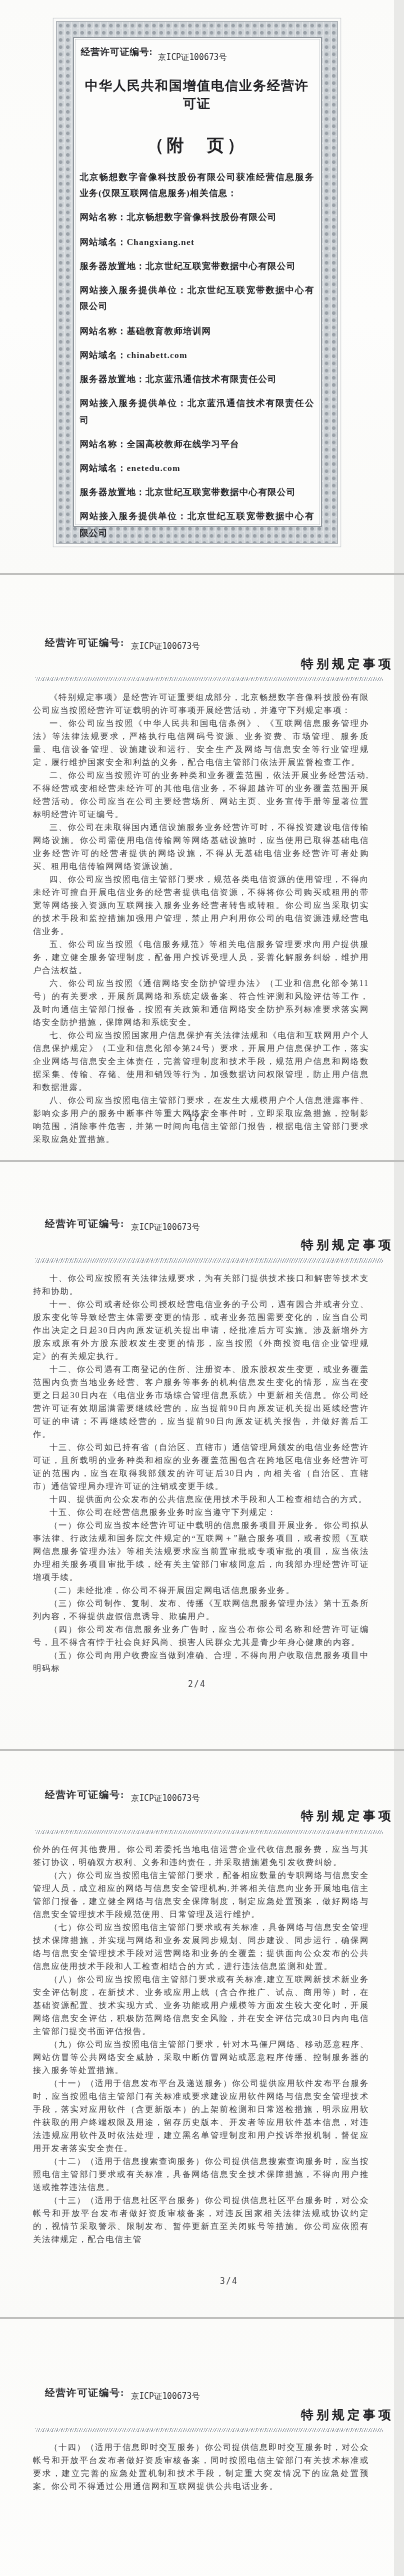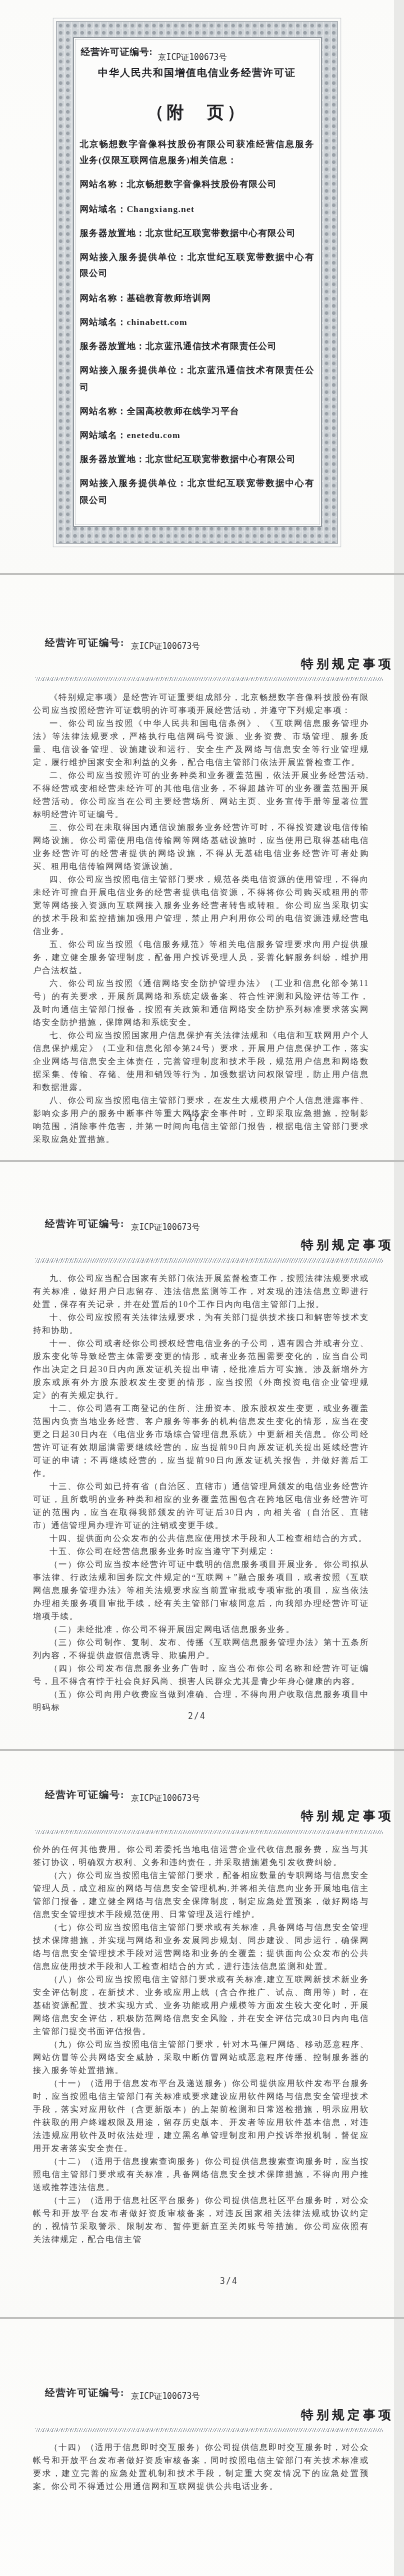--- a/index.html
+++ b/index.html
@@ -18,21 +18,21 @@
         repeating-linear-gradient(90deg,rgba(255,255,255,.28) 0 1px,rgba(0,0,0,0) 1px 7.2px);
       background-size:7.2px 7.2px,7.2px 7.2px,auto;
       border:0.5px solid #aeb3b8;
       box-shadow:0 0 0 2.6px #fbfbf9,0 0 0 3.1px #c4c8cc;}
   .cert-inner{background:#fcfcfb;border:0.5px solid #8f959b;box-shadow:inset 0 0 0 1px #fcfcfb,inset 0 0 0 1.5px #c7cbcf;
       padding:6.2px 6.2px 8.2px;height:490px;box-sizing:border-box;}
   .cert-head{margin:2.1px 0 0 1px;white-space:nowrap;}
   .cert-head .lbl{font-size:9.3px;font-weight:700;color:#26262a;letter-spacing:0.5px;}
   .cert-head .val{font-family:"DejaVu Sans Mono",monospace;font-size:8.2px;color:#26262a;
       display:inline-block;transform:translateY(4.6px);margin-left:3.1px;}
-  .cert-title{margin-top:7px;text-align:center;font-size:10px;font-weight:700;color:#222226;letter-spacing:1px;}
+  .cert-title{margin-top:18px;text-align:center;font-size:13px;font-weight:700;color:#222226;letter-spacing:1px;}
   .cert-sub{margin-top:21px;text-align:center;font-size:17px;font-weight:700;color:#222226;letter-spacing:3.1px;}
   .cert-body{margin-top:11.3px;}
   .cert-body p{margin:7.7px 0;line-height:16.5px;font-size:8.8px;letter-spacing:0.6px;
       font-weight:700;color:#26262a;text-align:justify;}
 
   
   .sp{box-sizing:border-box;}
   .sp-header{margin-left:45px;white-space:nowrap;}
   .sp-h-label{font-size:9.8px;font-weight:700;color:#2b2b2f;letter-spacing:1px;}
   .sp-h-value{font-family:"DejaVu Sans Mono",monospace;font-size:8.2px;color:#2b2b2f;
@@ -46,21 +46,21 @@
       text-align:justify;text-indent:2em;}
   .sp-body p.cont{text-indent:0;}
   .sp-footer{position:absolute;left:0;width:100%;text-align:center;
       font-family:"DejaVu Sans Mono",monospace;font-size:8.2px;color:#3a3a3e;letter-spacing:1px;}
 
   .page-sp1{height:585px;padding-top:62px;}
   .page-sp2{height:587px;padding-top:56px;}
   .page-sp3{height:566px;padding-top:38px;}
   .page-sp4{height:554px;padding-top:68px;}
   .page-sp1 .sp-footer{bottom:37px;}
-  .page-sp2 .sp-footer{bottom:28px;}
+  .page-sp2 .sp-footer{bottom:60px;}
   .page-sp3 .sp-footer{bottom:31px;padding-left:32px;}
 </style>
 </head>
 <body>
 
 <div class="stage">
 
   <div class="page page-cover">
     <div class="cert-frame">
       <div class="cert-inner">
@@ -115,21 +115,20 @@
   <div class="sep"></div>
 
   <div class="page sp page-sp2">
     <div class="sp-header">
       <span class="sp-h-label">经营许可证编号:</span>
       <span class="sp-h-value">京ICP证100673号</span>
     </div>
     <div class="sp-title">特别规定事项</div>
     <div class="squiggle"></div>
     <div class="sp-body">
-      <p>九、你公司应当配合国家有关部门依法开展监督检查工作，按照法律法规要求或有关标准，做好用户日志留存、违法信息监测等工作，对发现的违法信息立即进行处置，保存有关记录，并在处置后的10个工作日内向电信主管部门上报。</p>
       <p>十、你公司应按照有关法律法规要求，为有关部门提供技术接口和解密等技术支持和协助。</p>
       <p>十一、你公司或者经你公司授权经营电信业务的子公司，遇有因合并或者分立、股东变化等导致经营主体需要变更的情形，或者业务范围需要变化的，应当自公司作出决定之日起30日内向原发证机关提出申请，经批准后方可实施。涉及新增外方股东或原有外方股东股权发生变更的情形，应当按照《外商投资电信企业管理规定》的有关规定执行。</p>
       <p>十二、你公司遇有工商登记的住所、注册资本、股东股权发生变更，或业务覆盖范围内负责当地业务经营、客户服务等事务的机构信息发生变化的情形，应当在变更之日起30日内在《电信业务市场综合管理信息系统》中更新相关信息。你公司经营许可证有效期届满需要继续经营的，应当提前90日向原发证机关提出延续经营许可证的申请；不再继续经营的，应当提前90日向原发证机关报告，并做好善后工作。</p>
       <p>十三、你公司如已持有省（自治区、直辖市）通信管理局颁发的电信业务经营许可证，且所载明的业务种类和相应的业务覆盖范围包含在跨地区电信业务经营许可证的范围内，应当在取得我部颁发的许可证后30日内，向相关省（自治区、直辖市）通信管理局办理许可证的注销或变更手续。</p>
       <p>十四、提供面向公众发布的公共信息应使用技术手段和人工检查相结合的方式。</p>
       <p>十五、你公司在经营信息服务业务时应当遵守下列规定：</p>
       <p>（一）你公司应当按本经营许可证中载明的信息服务项目开展业务。你公司拟从事法律、行政法规和国务院文件规定的“互联网＋”融合服务项目，或者按照《互联网信息服务管理办法》等相关法规要求应当前置审批或专项审批的项目，应当依法办理相关服务项目审批手续，经有关主管部门审核同意后，向我部办理经营许可证增项手续。</p>
       <p>（二）未经批准，你公司不得开展固定网电话信息服务业务。</p>
       <p>（三）你公司制作、复制、发布、传播《互联网信息服务管理办法》第十五条所列内容，不得提供虚假信息诱导、欺骗用户。</p>
       <p>（四）你公司发布信息服务业务广告时，应当公布你公司名称和经营许可证编号，且不得含有悖于社会良好风尚、损害人民群众尤其是青少年身心健康的内容。</p>

